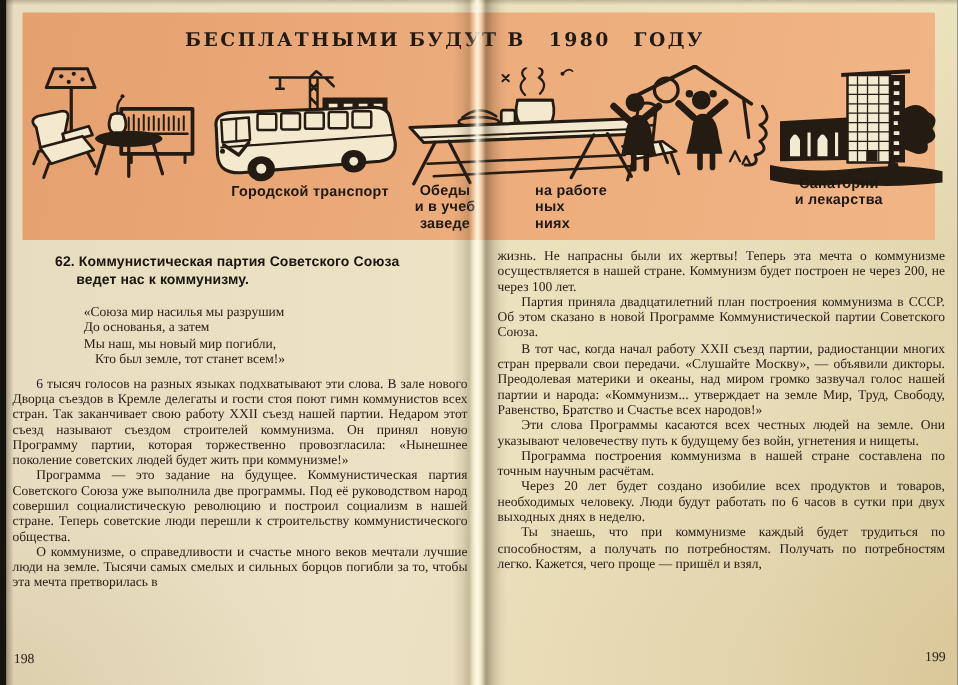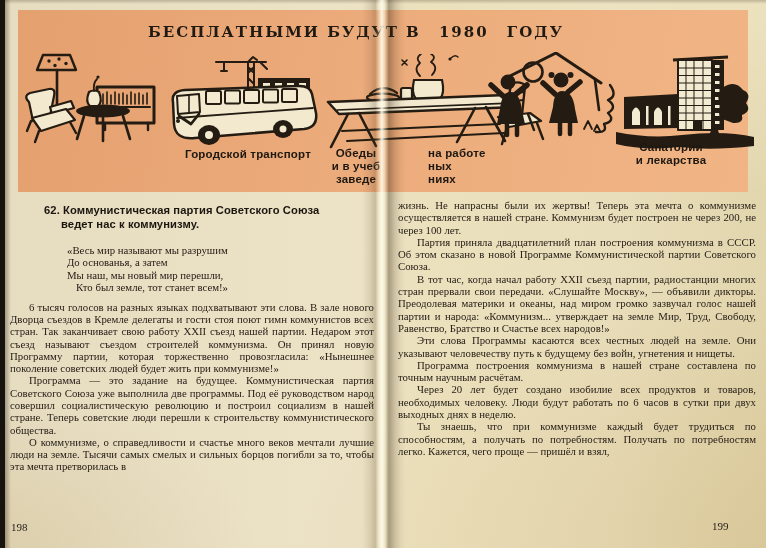--- a/index.html
+++ b/index.html
@@ -56,21 +56,21 @@
   .heading{font-family:"Liberation Sans",sans-serif;font-weight:700;font-size:11.2px;
     line-height:13.5px;color:#1b150f;margin:0 0 13px 0;letter-spacing:.1px;}
   .heading .h1{display:block;margin-left:34px;}
   .heading .h2{display:block;margin-left:51px;}
   .verse{margin:0 0 7px 57px;font-size:10.8px;line-height:12.4px;color:#29211a;}
   .verse span{display:block;}
   .verse span:nth-child(4){padding-left:9px;}
 
   .pagenum{position:absolute;font-size:11px;color:#2a221a;z-index:3;}
   .pn-left{left:11px;top:521px;}
-  .pn-right{left:712px;top:520px;text-align:center;}
+  .pn-right{left:740px;top:520px;text-align:center;}
 </style>
 </head>
 <body>
 
 <div class="scan">
   <div class="edge-top"></div>
 
   <div class="band">
     <div class="title t-left">БЕСПЛАТНЫМИ БУДУТ</div>
     <div class="title t-right">В 1980 ГОДУ</div>
@@ -238,23 +238,23 @@
       <span>и лекарства</span>
     </div>
   </div>
 
   <div class="col col-left">
     <div class="heading">
       <span class="h1">62. Коммунистическая партия Советского Союза</span>
       <span class="h2">ведет нас к коммунизму.</span>
     </div>
     <div class="verse">
-      <span>«Весь мир называют мы разрушим</span>
+      <span>«Союза мир насилья мы разрушим</span>
       <span>До основанья, а затем</span>
-      <span>Мы наш, мы новый мир перешли,</span>
+      <span>Мы наш, мы новый мир погибли,</span>
       <span>Кто был земле, тот станет всем!»</span>
     </div>
     <p>6 тысяч голосов на разных языках подхватывают эти слова. В зале нового Дворца съездов в Кремле делегаты и гости стоя поют гимн коммунистов всех стран. Так заканчивает свою работу XXII съезд нашей партии. Недаром этот съезд называют съездом строителей коммунизма. Он принял новую Программу партии, которая торжественно провозгласила: «Нынешнее поколение советских людей будет жить при коммунизме!»</p>
     <p>Программа — это задание на будущее. Коммунистическая партия Советского Союза уже выполнила две программы. Под её руководством народ совершил социалистическую революцию и построил социализм в нашей стране. Теперь советские люди перешли к строительству коммунистического общества.</p>
     <p>О коммунизме, о справедливости и счастье много веков мечтали лучшие люди на земле. Тысячи самых смелых и сильных борцов погибли за то, чтобы эта мечта претворилась в</p>
   </div>
 
   <div class="col col-right">
     <p class="no-indent">жизнь. Не напрасны были их жертвы! Теперь эта мечта о коммунизме осуществляется в нашей стране. Коммунизм будет построен не через 200, не через 100 лет.</p>
     <p>Партия приняла двадцатилетний план построения коммунизма в СССР. Об этом сказано в новой Программе Коммунистической партии Советского Союза.</p>

